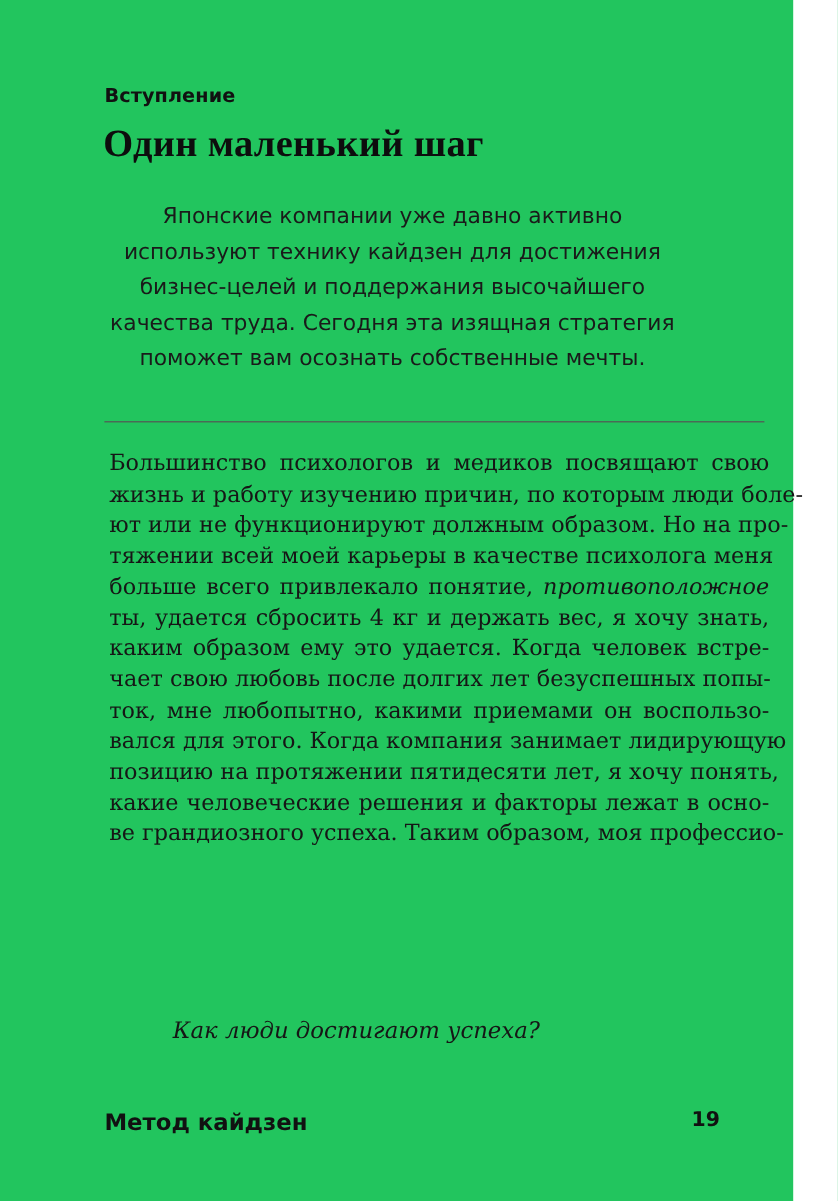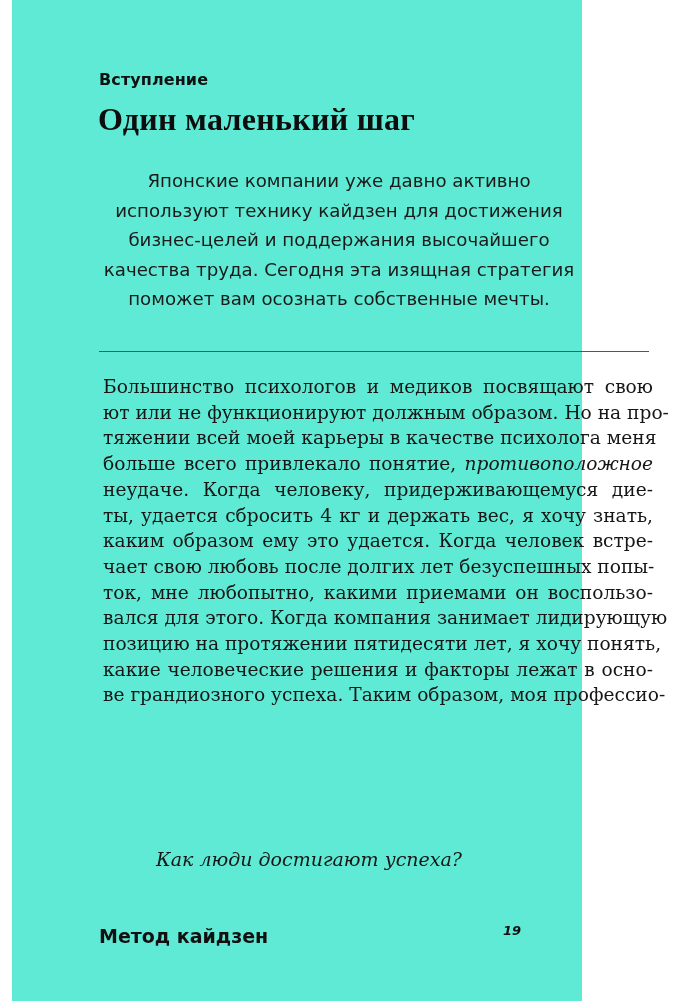--- a/index.html
+++ b/index.html
@@ -9,23 +9,23 @@
     }
     body {
       width: 698px;
       height: 1001px;
       position: relative;
       overflow: hidden;
       color: #111111;
     }
     .page {
       position: absolute;
-      left: 12px; top: 0;
-      width: 570px; height: 1001px;
-      background: #5eead4;
+      left: 0; top: 0;
+      width: 661px; height: 1001px;
+      background: #22c55e;
     }
     .section-label {
       position: absolute;
       left: 87px;
       top: 70px;
       font-family: "DejaVu Sans", sans-serif;
       font-weight: bold;
       font-size: 16px;
       letter-spacing: 0.1px;
       color: #111;
@@ -104,24 +104,23 @@
       font-size: 19px;
       color: #111;
       margin: 0;
     }
     .page-number {
       position: absolute;
       right: 61px;
       top: 923px;
       font-family: "DejaVu Sans", sans-serif;
       font-weight: bold;
-      font-size: 13px;
+      font-size: 17px;
       color: #111;
       margin: 0;
-      font-style: italic;
     }
   </style>
 </head>
 <body>
 
 <div class="page">
 
   <h3 class="section-label">Вступление</h3>
 
   <h1 class="chapter-title">Один маленький шаг</h1>
@@ -131,24 +130,24 @@
     <span class="line">используют технику кайдзен для достижения</span>
     <span class="line">бизнес-целей и поддержания высочайшего</span>
     <span class="line">качества труда. Сегодня эта изящная стратегия</span>
     <span class="line"><span>поможет </span><span>вам</span><span> осознать собственные мечты.</span></span>
   </p>
 
   <div class="rule"></div>
 
   <p class="body-text">
     <span class="line">Большинство психологов и медиков посвящают свою</span>
+    <span class="line">жизнь и работу изучению причин, по которым люди боле-</span>
     <span class="line">ют или не функционируют должным образом. Но на про-</span>
     <span class="line">тяжении всей моей карьеры в качестве психолога меня</span>
     <span class="line"><span>больше всего привлекало понятие, </span><em>противоположное</em></span>
-    <span class="line">неудаче. Когда человеку, придерживающемуся дие-</span>
     <span class="line">ты, удается сбросить 4 кг и держать вес, я хочу знать,</span>
     <span class="line">каким образом ему это удается. Когда человек встре-</span>
     <span class="line">чает свою любовь после долгих лет безуспешных попы-</span>
     <span class="line">ток, мне любопытно, какими приемами он воспользо-</span>
     <span class="line">вался для этого. Когда компания занимает лидирующую</span>
     <span class="line">позицию на протяжении пятидесяти лет, я хочу понять,</span>
     <span class="line">какие человеческие решения и факторы лежат в осно-</span>
     <span class="line">ве грандиозного успеха. Таким образом, моя профессио-</span>
   </p>
 

